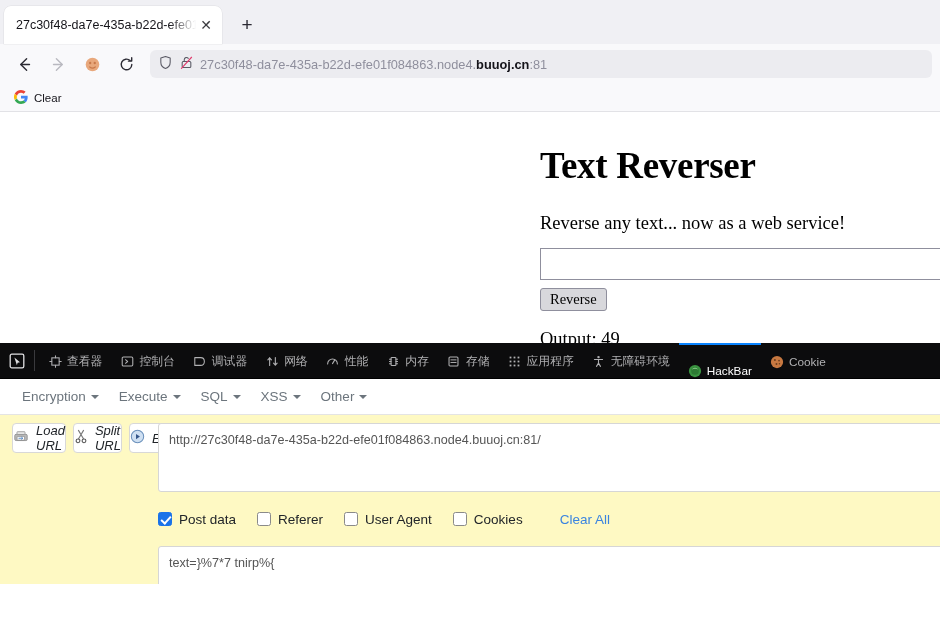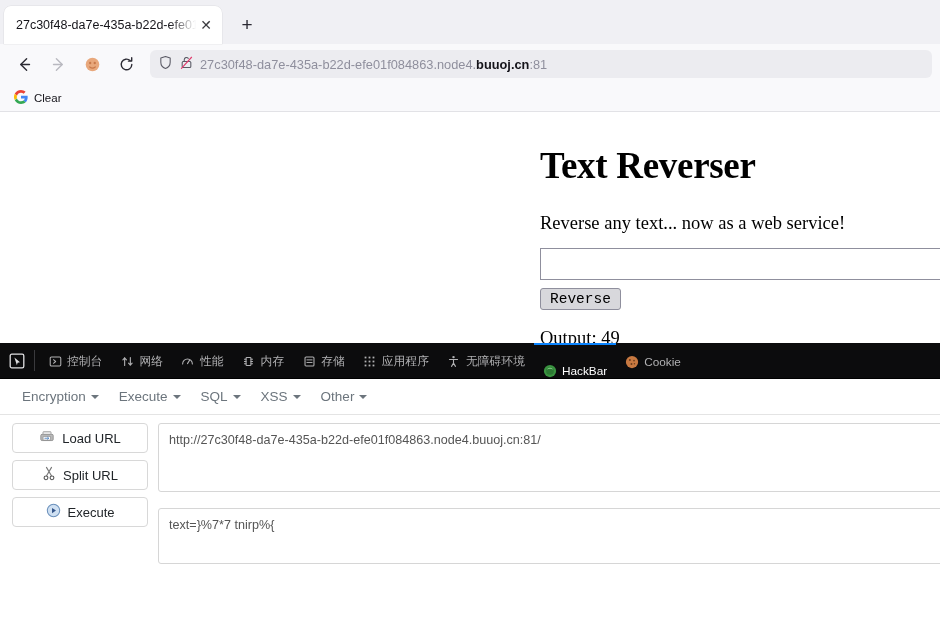--- a/index.html
+++ b/index.html
@@ -138,21 +138,21 @@
     width: 612px;
     height: 32px;
     border: 1px solid #8f8f9d;
     background: #fff;
     font-size: 13px;
     padding: 2px 4px;
     font-family: "Liberation Sans", sans-serif;
   }
   .reverse-btn {
     margin-top: 8px;
-    font-family: Liberation Mono, monospace;
+    font-family: Liberation Serif, serif;
     font-size: 14.5px;
     padding: 2px 9px;
     background: #d8d8dc;
     border: 1px solid #8f8f9d;
     border-radius: 3px;
     color: #000;
   }
   .output-line {
     font-family: "Liberation Serif", serif;
     font-size: 18.5px;
@@ -202,21 +202,21 @@
   }
   .dt-tab .dticon {
     display: inline-flex;
     align-items: center; justify-content: center;
     width: 14px; height: 14px;
     flex: 0 0 auto;
   }
 
   
   .hackbar {
-    background: #ffffff;
+    background: #fef9c3;
     height: 205px;
     overflow: hidden;
   }
   .hb-menubar {
     height: 36px;
     display: flex;
     align-items: center;
     gap: 0px;
     padding: 0 12px;
     border-bottom: 1px solid #e4e4e4;
@@ -239,23 +239,23 @@
   }
 
   .hb-body {
     display: flex;
     padding: 8px 0 0 12px;
     gap: 10px;
   }
   .hb-left {
     width: 136px;
     display: flex;
-    flex-direction: column;
     gap: 7px;
     flex: 0 0 auto;
+    font-style: italic;
   }
   .hb-btn {
     height: 30px;
     border: 1px solid #d8d8d8;
     border-radius: 4px;
     background: #fff;
     display: flex;
     align-items: center;
     justify-content: center;
     gap: 7px;
@@ -415,31 +415,48 @@
   <div class="dt-tabbar">
 
     <div class="dt-picker">
       <svg width="16" height="16" viewBox="0 0 16 16">
         <rect x="1.2" y="1.2" width="13.6" height="13.6" rx="1.6" fill="none" stroke="#e0e0e2" stroke-width="1.3"></rect>
         <path d="M5.4 4.4 11 9.3l-2.4.5-.7 2.4z" fill="#e0e0e2"></path>
       </svg>
     </div>
     <div class="dt-sep"></div>
 
+    <div class="dt-tab">
+      <span class="dticon">
+        <svg width="13" height="13" viewBox="0 0 16 16">
+            <rect x="3.5" y="3.5" width="9" height="9" fill="none" stroke="#b1b1b3" stroke-width="1.3"></rect>
+            <path d="M8 1v2.3M8 12.7V15M1 8h2.3M12.7 8H15" stroke="#b1b1b3" stroke-width="1.3" stroke-linecap="round"></path>
+          </svg>
+      </span>
+      <span>查看器</span>
+    </div>
 
     <div class="dt-tab">
       <span class="dticon">
         <svg width="13" height="13" viewBox="0 0 16 16">
             <rect x="1.5" y="2.5" width="13" height="11" rx="1.5" fill="none" stroke="#b1b1b3" stroke-width="1.3"></rect>
             <path d="M5.5 5.8 8.2 8l-2.7 2.2" fill="none" stroke="#b1b1b3" stroke-width="1.3" stroke-linecap="round" stroke-linejoin="round"></path>
           </svg>
       </span>
       <span>控制台</span>
     </div>
 
+    <div class="dt-tab">
+      <span class="dticon">
+        <svg width="13" height="13" viewBox="0 0 16 16">
+            <path d="M2.2 3.2h7.2c3 0 4.6 2 4.6 4.8s-1.6 4.8-4.6 4.8H2.2z" fill="none" stroke="#b1b1b3" stroke-width="1.3" stroke-linejoin="round"></path>
+          </svg>
+      </span>
+      <span>调试器</span>
+    </div>
 
     <div class="dt-tab">
       <span class="dticon">
         <svg width="13" height="13" viewBox="0 0 16 16">
             <path d="M4.5 13V3.5M4.5 3.5 2.3 6M4.5 3.5 6.7 6M11.5 3v9.5M11.5 12.5 9.3 10M11.5 12.5 13.7 10" fill="none" stroke="#b1b1b3" stroke-width="1.35" stroke-linecap="round" stroke-linejoin="round"></path>
           </svg>
       </span>
       <span>网络</span>
     </div>
 
@@ -581,18 +598,37 @@
               <path d="M6.4 5.2 10.6 8l-4.2 2.8z" fill="#35568a"></path>
             </svg>
           </span>
           <span>Execute</span>
         </div>
       </div>
 
       <div class="hb-right">
         <textarea class="hb-textarea hb-url-ta" placeholder="" style="">http://27c30f48-da7e-435a-b22d-efe01f084863.node4.buuoj.cn:81/</textarea>
 
+        <div class="hb-checkrow">
+          <label class="hb-check">
+            <span class="cb checked"></span>
+            <span>Post data</span>
+          </label>
+          <label class="hb-check">
+            <span class="cb"></span>
+            <span>Referer</span>
+          </label>
+          <label class="hb-check">
+            <span class="cb"></span>
+            <span>User Agent</span>
+          </label>
+          <label class="hb-check">
+            <span class="cb"></span>
+            <span>Cookies</span>
+          </label>
+          <span class="clear-all">Clear All</span>
+        </div>
 
         <textarea class="hb-textarea hb-post-ta" placeholder="" style="">text=}%7*7 tnirp%{</textarea>
       </div>
     </div>
   </div>
 </div>
 
 </body></html>

